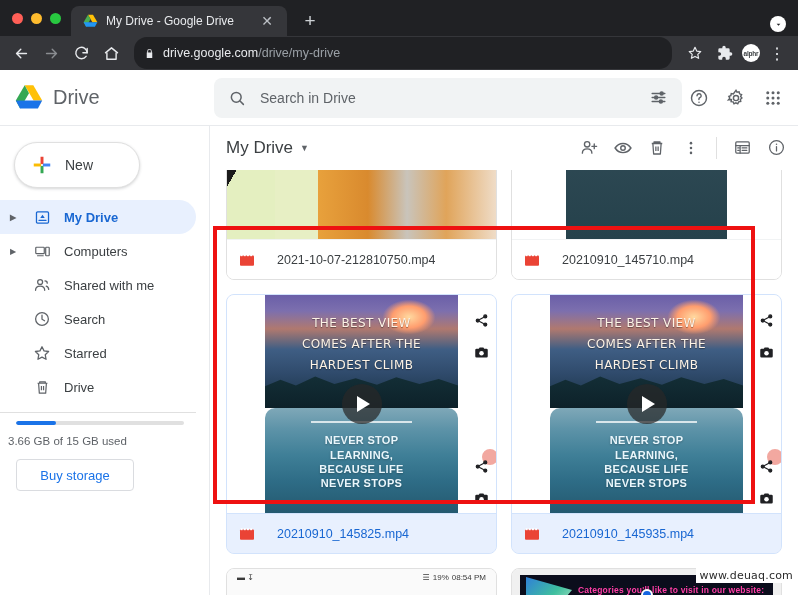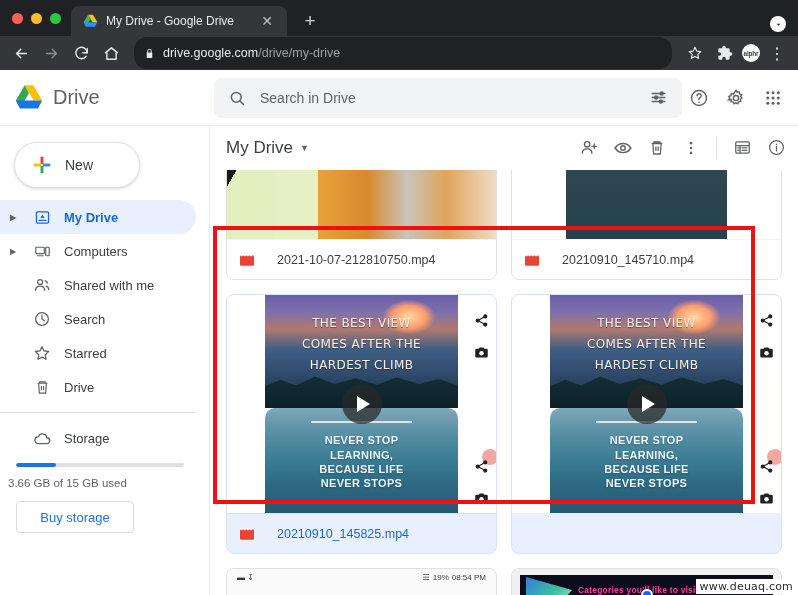--- a/index.html
+++ b/index.html
@@ -235,21 +235,21 @@
   .handle { position:absolute; width:12px; height:12px; background:#1565e0;
     border:2px solid #fff; }
   .handle.circ { border-radius:50%; }
 
   
   .red-box {
     position:absolute; border:4px solid #ee1111; pointer-events:none; z-index:40;
   }
 
   .watermark {
-    position:absolute; right:2px; bottom:1px; z-index:60;
+    position:absolute; right:2px; bottom:12px; z-index:60;
     font-family:"DejaVu Sans", sans-serif; font-size:11px; color:#2b2b2b;
     background:#fff; padding:1px 3px; letter-spacing:.2px;
   }
 </style>
 </head>
 <body>
 
 <div class="browser">
 
   <div class="tabstrip">
@@ -457,29 +457,20 @@
             <svg width="17" height="17" viewBox="0 0 24 24" fill="none" stroke="currentColor" stroke-width="1.7">
                 <path d="M5 6h14M8 6V4h8v2M6.5 6l1 14h9l1-14" stroke-linejoin="round"></path>
                 <path d="M10.5 10v6M13.5 10v6"></path>
               </svg>
           </span>
           <span>Drive</span>
         </div>
 
         <div class="nav-sep"></div>
 
-        <div class="nav-item">
-          <span class="caret"></span>
-          <span class="nav-icon">
-            <svg width="19" height="19" viewBox="0 0 24 24" fill="none" stroke="currentColor" stroke-width="1.7">
-                <path d="M6.8 18.5h10.4a3.7 3.7 0 0 0 .3-7.4 5.6 5.6 0 0 0-10.8-1.2 3.8 3.8 0 0 0 .1 8.6z" stroke-linejoin="round"></path>
-              </svg>
-          </span>
-          <span class="storage-label">Storage</span>
-        </div>
 
         <div class="storage-bar">
           <div class="storage-fill" id="storage-fill" style="width: 24%;"></div>
         </div>
         <div class="storage-text">3.66 GB of 15 GB used</div>
         <div class="buy-btn">Buy storage</div>
 
         <div class="sidebar-divider"></div>
       </div>
 
@@ -707,20 +698,32 @@
                     </span>
                     <span class="ov-ico">
                       <svg width="15" height="15" viewBox="0 0 24 24" fill="currentColor">
                           <path d="M9 4l-1.3 2H4a2 2 0 0 0-2 2v10a2 2 0 0 0 2 2h16a2 2 0 0 0 2-2V8a2 2 0 0 0-2-2h-3.7L15 4z"></path>
                           <circle cx="12" cy="13" r="3.6" fill="#fff"></circle>
                         </svg>
                     </span>
                   </div>
                 </div>
               </div>
+              <div class="card-foot">
+                <svg width="16" height="14" viewBox="0 0 24 22">
+                  <rect x="1" y="4" width="22" height="16" rx="1.5" fill="#ea4335"></rect>
+                  <g fill="#fff">
+                      <rect x="2" y="2" width="3" height="3"></rect>
+                      <rect x="7" y="2" width="3" height="3"></rect>
+                      <rect x="12" y="2" width="3" height="3"></rect>
+                      <rect x="17" y="2" width="3" height="3"></rect>
+                    </g>
+                </svg>
+                <span class="file-name">20210910_145935.mp4</span>
+              </div>
             </div>
 
             <div class="card" style="height:120px;">
               <div class="thumb" style="height:120px;">
                 <div class="andr">
                   <div class="andr-status">
                     <span>▬ ↧</span>
                     <span class="right">
                       <span>☰</span>
                       <span>19%</span>

